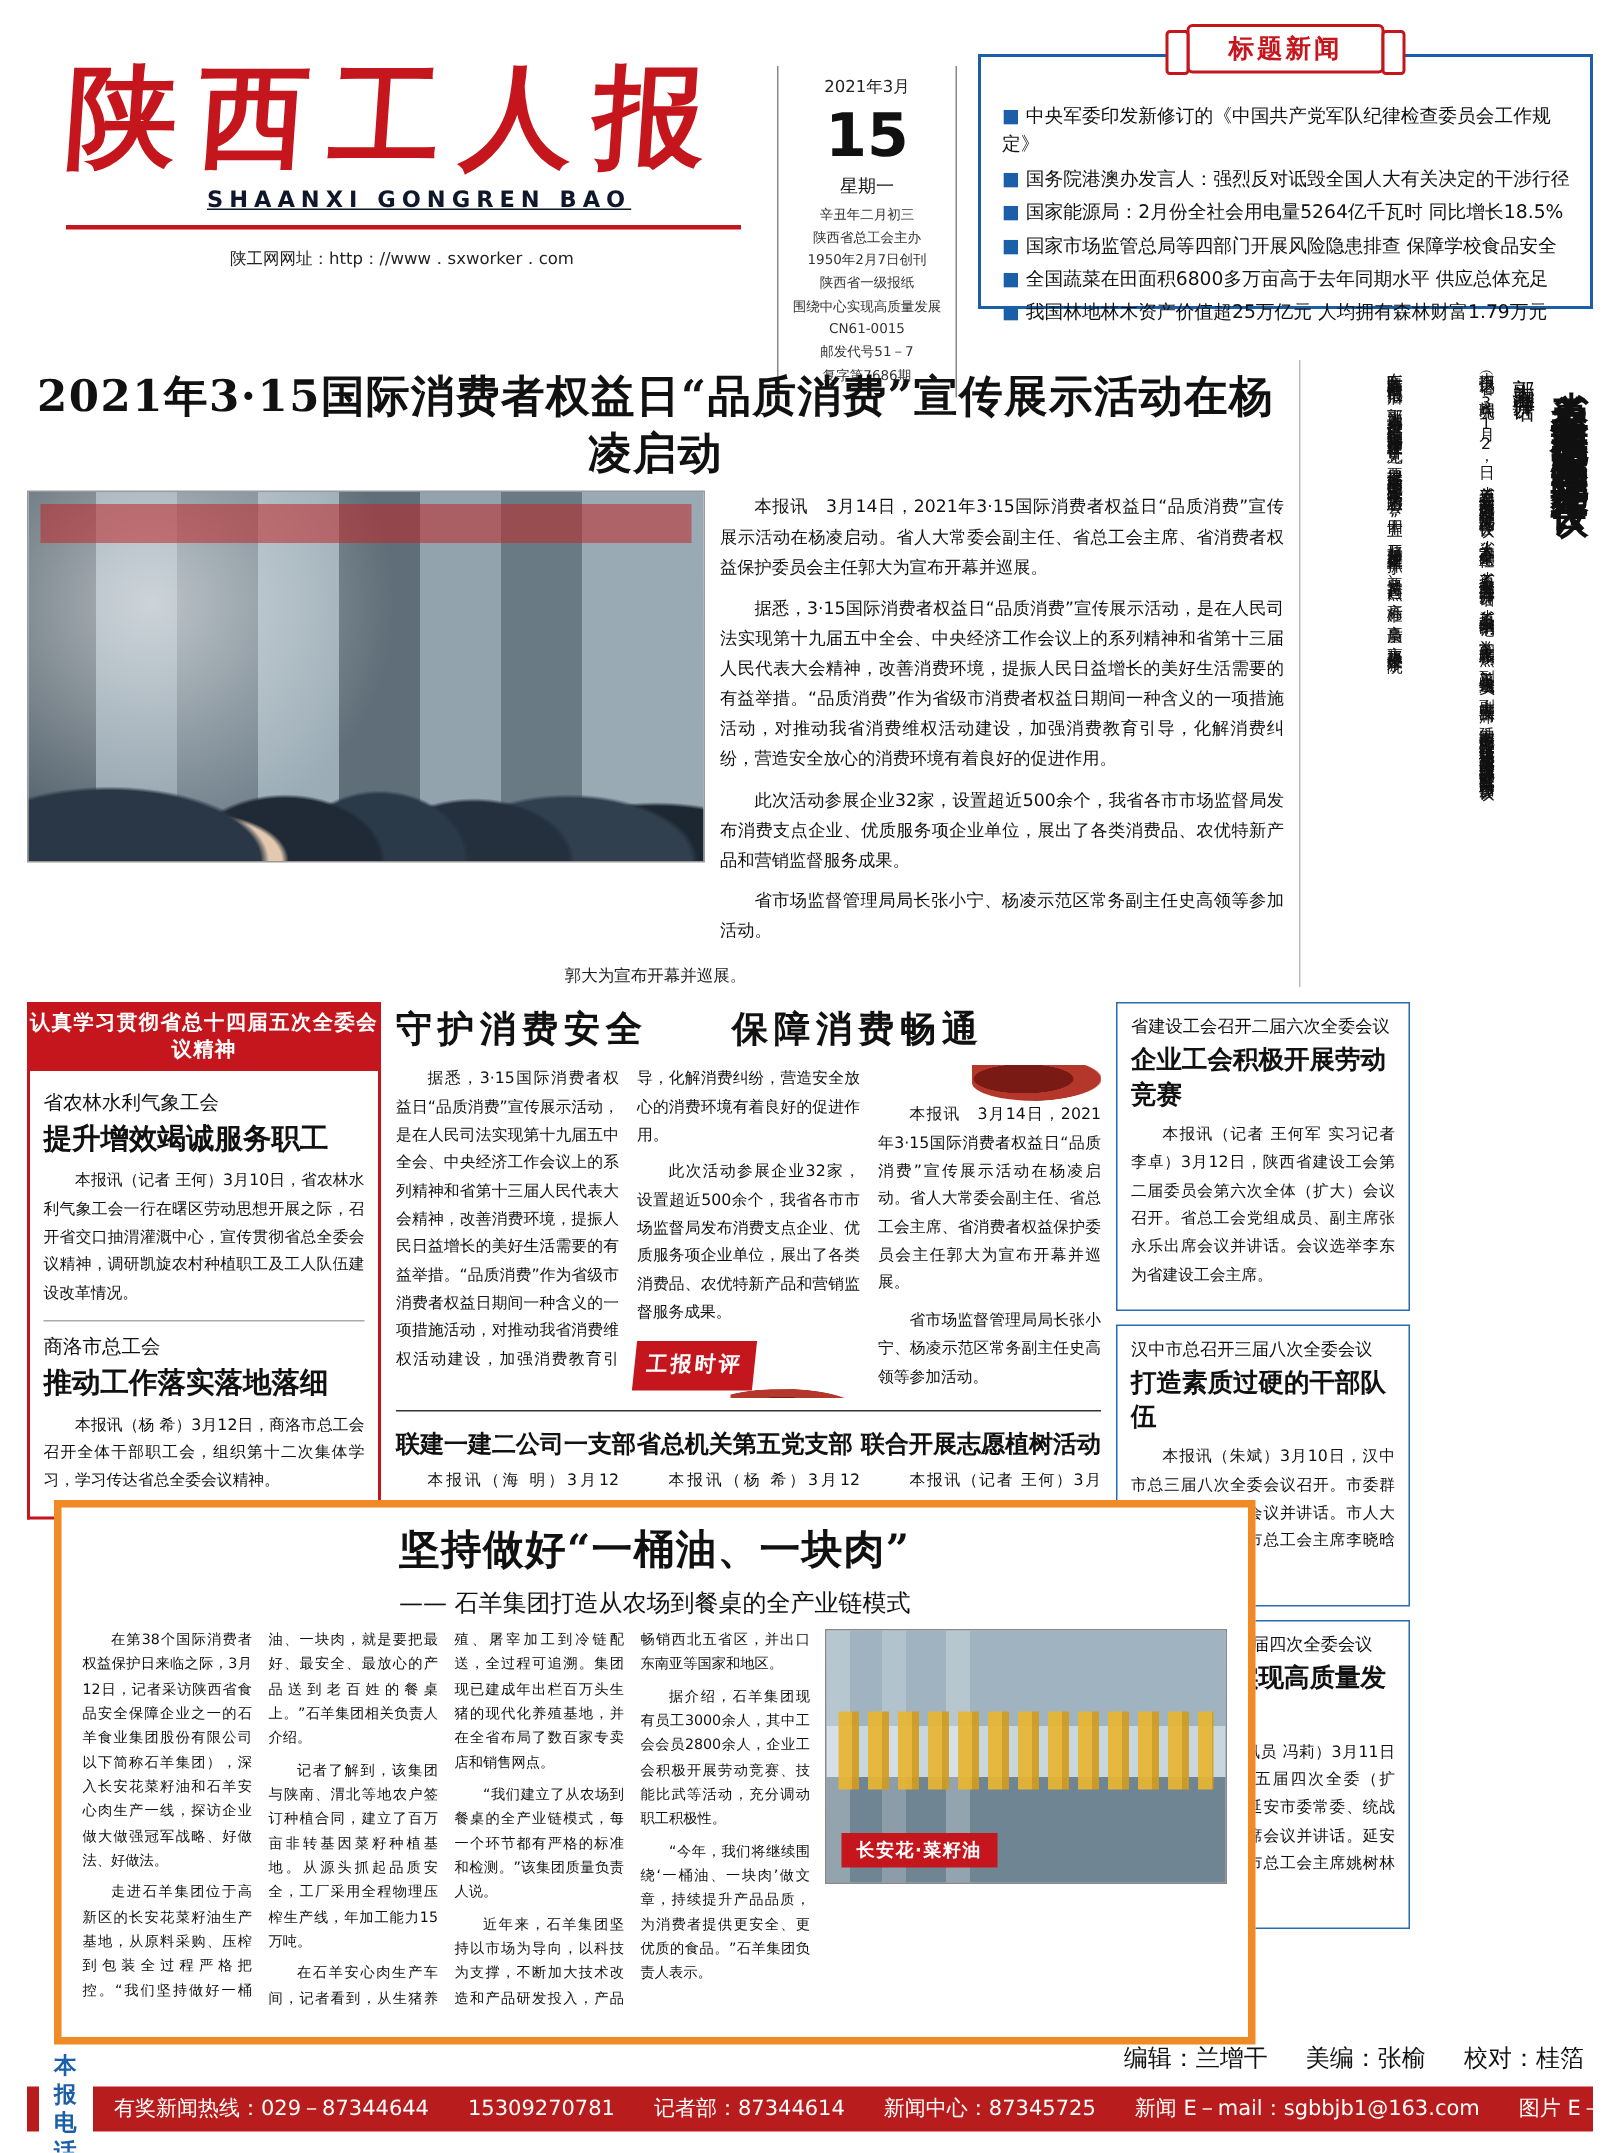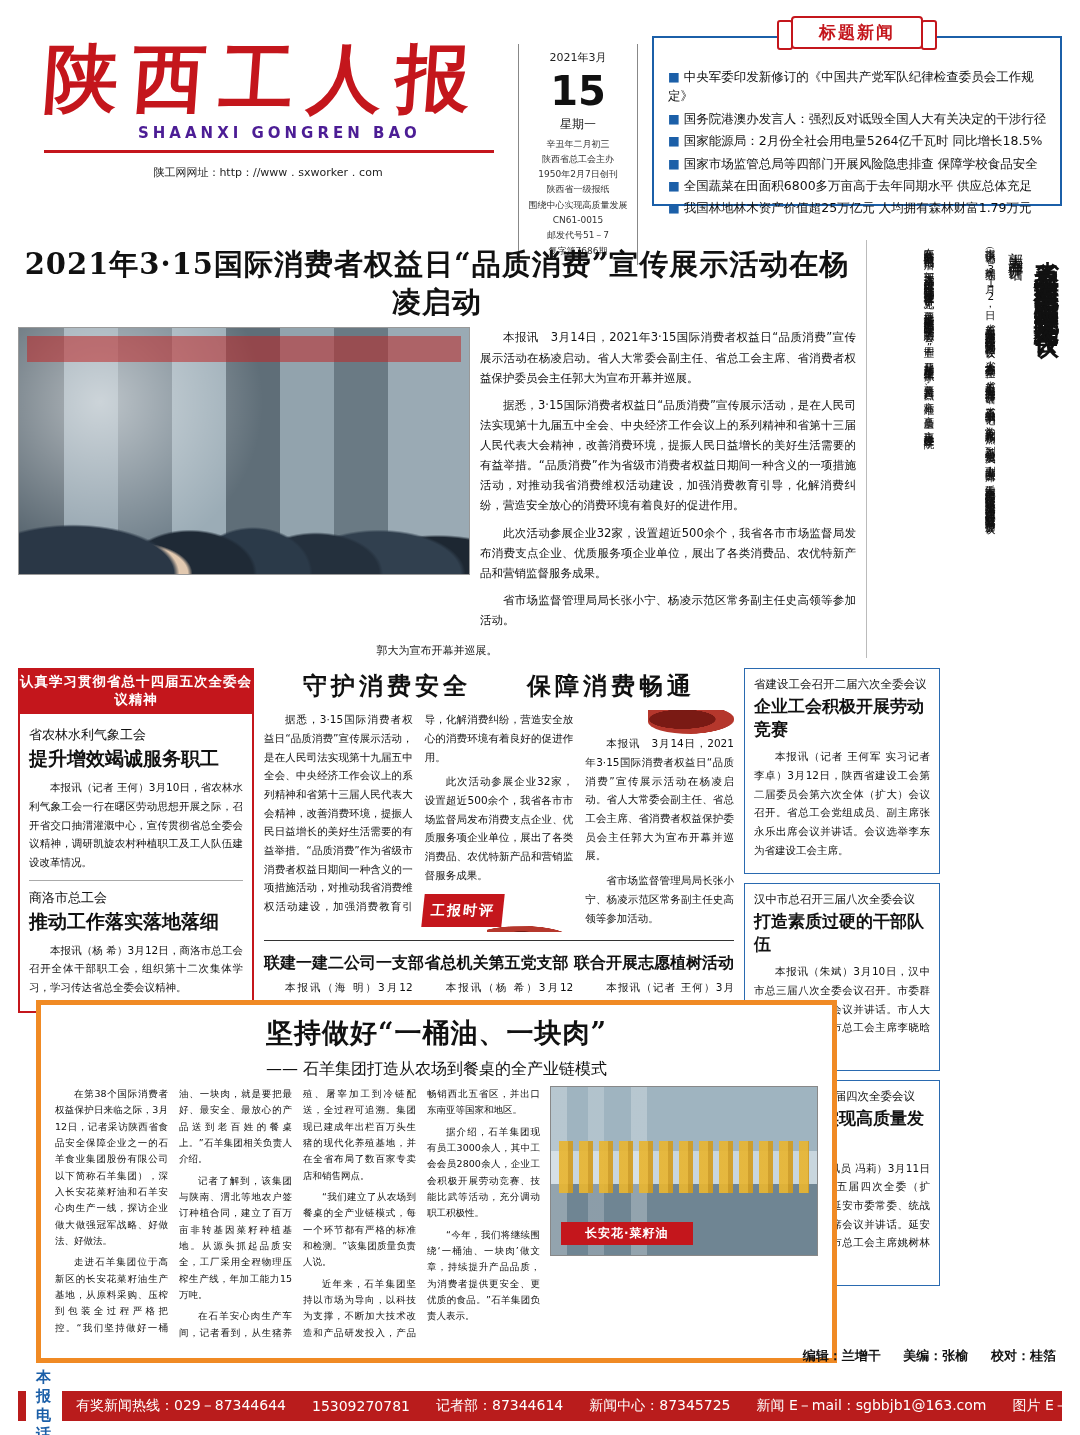--- a/index.html
+++ b/index.html
@@ -17,22 +17,22 @@
   
   .masthead { display:flex; align-items:flex-start; height:218px; }
   .logo-zone { width:500px; padding-top:26px; position:relative; }
   .logo-cn {
     font-family:"DejaVu Serif","Liberation Serif",serif;
     font-size:74px; font-weight:bold; color:#c4161c;
     letter-spacing:14px; line-height:1.05; padding-left:26px;
     transform:skewX(-4deg);
   }
   .logo-en {
-    color:#4c1d95; font-size:15px; letter-spacing:4px;
-    padding-left:120px; margin-top:6px; font-weight:bold;
+    color:#0f172a; font-size:15px; letter-spacing:4px;
+    padding-left:120px; margin-top:6px; font-weight:bold;text-decoration:underline;
   }
   .logo-underline { height:3px; background:#c4161c; margin:8px 24px 0 26px; }
   .logo-site { font-size:11px; color:#222; text-align:center; margin-top:12px; }
 
   .dateblock {
     width:120px; border-left:1px solid #888; border-right:1px solid #888;
     margin-top:30px; text-align:center; padding:6px 4px; line-height:1.5;
   }
   .dateblock .d-line { font-size:11px; color:#222;text-align:center; }
   .dateblock .d-big { font-size:40px; font-weight:bold; line-height:1.1; margin:2px 0; }
@@ -131,21 +131,21 @@
   .sub-org { font-size:13px; margin:4px 0 2px; }
   .sub-head {
     font-family:"DejaVu Serif","Liberation Serif",serif;
     font-size:19px; font-weight:bold; margin:2px 0 6px;
   }
   .body-text { font-size:10.5px; line-height:1.78; text-align:justify; color:#111; }
   .body-text p { margin:0 0 6px; text-indent:2em; }
 
   .mid-title {
     font-family:"DejaVu Serif","Liberation Serif",serif;
-    font-size:24px; font-weight:bold; text-align:center; letter-spacing:4px;
+    font-size:24px; font-weight:bold; text-align:left; letter-spacing:4px;
     margin:2px 0 8px;
   }
   .cols3 { column-count:3; column-gap:12px; font-size:10.5px; line-height:1.78; text-align:justify; }
   .cols3 p { margin:0 0 6px; text-indent:2em; }
 
   .stamp {
     float:right; width:150px; height:58px; margin:4px 0 4px 8px;
     position:relative;
   }
   .stamp .tag {
@@ -198,27 +198,27 @@
       linear-gradient(90deg, rgba(255,255,255,.25) 0 6%, transparent 6% 14%, rgba(255,255,255,.2) 14% 20%, transparent 20% 30%, rgba(255,255,255,.25) 30% 36%, transparent 36% 100%),
       linear-gradient(180deg, #9fb4c0 0 38%, #c8d6de 38% 58%, #6f8593 58% 100%);
   }
   .feat-photo .fp-bottles {
     position:absolute; left:8px; right:8px; top:54px; height:52px;
     background:repeating-linear-gradient(90deg,#e8b531 0 9px,#d29c1f 9px 14px,transparent 14px 20px);
     opacity:.92;
   }
   .feat-photo .fp-banner {
     position:absolute; left:10px; bottom:10px; background:#c4161c; color:#fff;
-    font-size:12px; font-weight:bold; padding:3px 24px; letter-spacing:1px;
+    font-size:12px; font-weight:bold; padding:3px 10px; letter-spacing:1px;
   }
 
   
   .creditline {
-    position:absolute; right:24px; bottom:70px; width:470px;
-    font-size:13px; text-align:right; color:#111;font-weight:bold;
+    position:absolute; right:24px; bottom:52px; width:470px;
+    font-size:16px; text-align:right; color:#111;
   }
   .footer {
     position:absolute; left:18px; right:18px; bottom:14px;
     background:#b91c1c; color:#fff; height:30px;
     display:flex; align-items:center; padding:0 8px;
   }
   .footer .f-label {
     background:#fff; color:#1b5fa8; font-weight:bold; font-size:15px;
     padding:3px 10px; margin-right:14px; letter-spacing:1px;
   }

